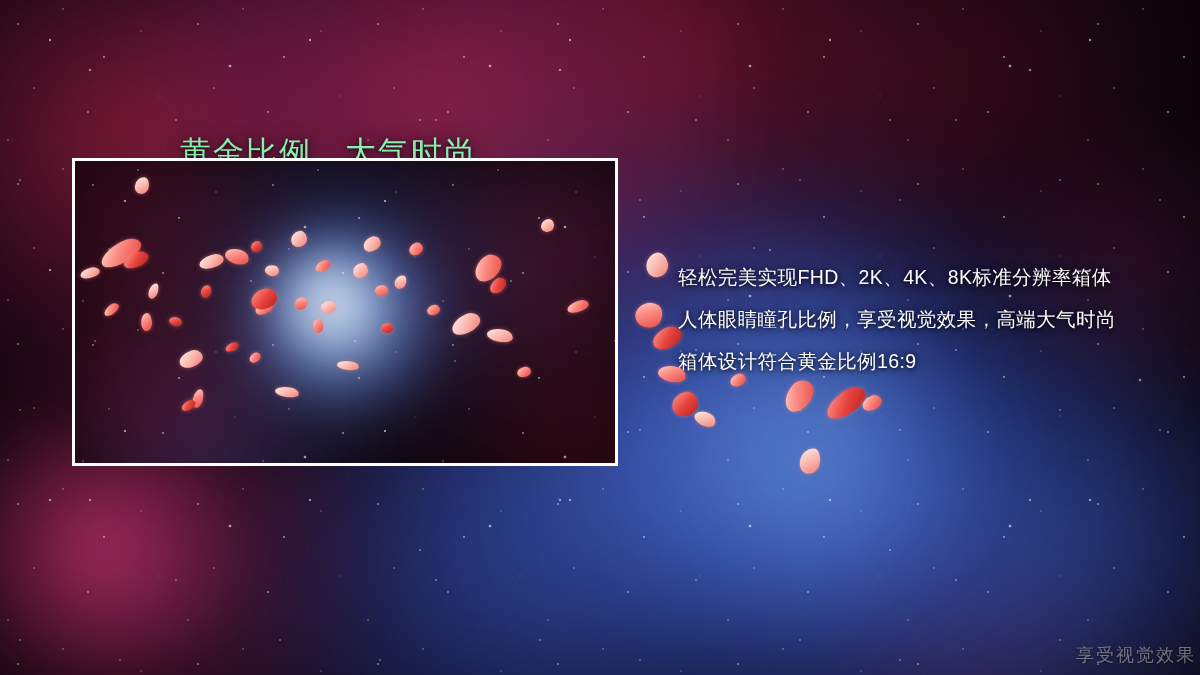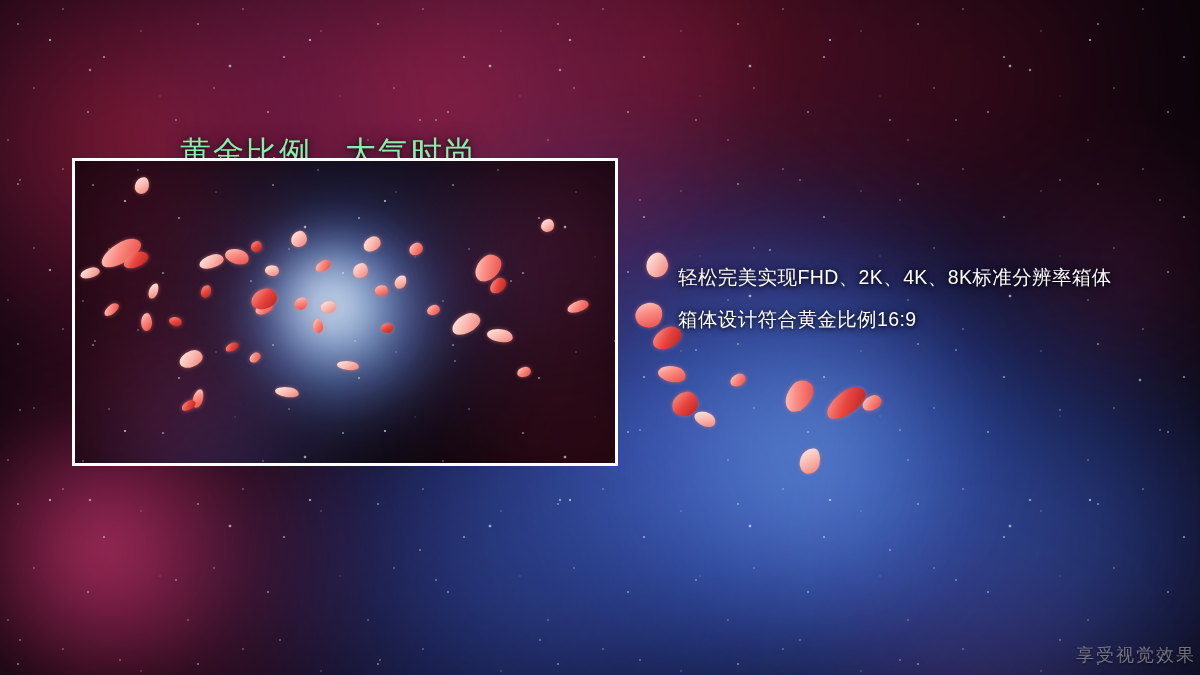--- a/index.html
+++ b/index.html
@@ -220,20 +220,21 @@
         <div class="petal pale" style="left:412px; top:168px; width:26px; height:13px; transform:rotate(12deg);"></div>
         <div class="petal" style="left:442px; top:206px; width:14px; height:10px; transform:rotate(-8deg);"></div>
         <div class="petal pale" style="left:466px; top:58px; width:13px; height:13px; transform:rotate(4deg);"></div>
         <div class="petal" style="left:492px; top:140px; width:22px; height:11px; transform:rotate(-16deg);"></div>
       </div>
     </div>
   </div>
 
   <div id="body-copy">
     <div class="body-line">轻松完美实现FHD、2K、4K、8K标准分辨率箱体</div>
+    <div class="body-line">人体眼睛瞳孔比例，享受视觉效果，高端大气时尚</div>
     <div class="body-line">箱体设计符合黄金比例16:9</div>
   </div>
 
   <div>
     <div class="petal pale" style="position:absolute; left:646px; top:253px; width:22px; height:24px; transform:rotate(-16deg);"></div>
     <div class="petal" style="position:absolute; left:636px; top:302px; width:26px; height:26px; transform:rotate(24deg);"></div>
     <div class="petal deep" style="position:absolute; left:652px; top:328px; width:30px; height:20px; transform:rotate(-22deg);"></div>
     <div class="petal" style="position:absolute; left:658px; top:366px; width:28px; height:16px; transform:rotate(14deg);"></div>
     <div class="petal deep" style="position:absolute; left:672px; top:392px; width:26px; height:24px; transform:rotate(-8deg);"></div>
     <div class="petal pale" style="position:absolute; left:694px; top:412px; width:22px; height:14px; transform:rotate(28deg);"></div>

